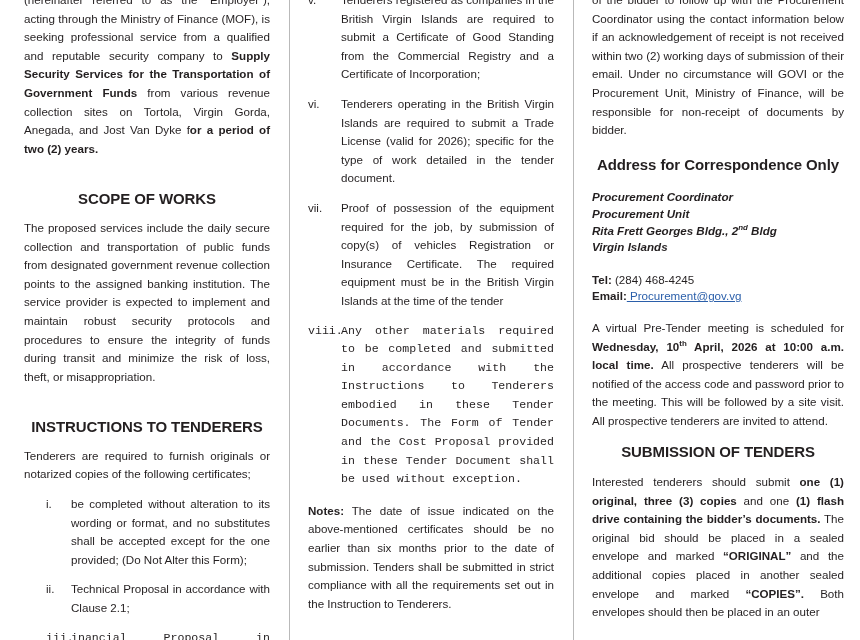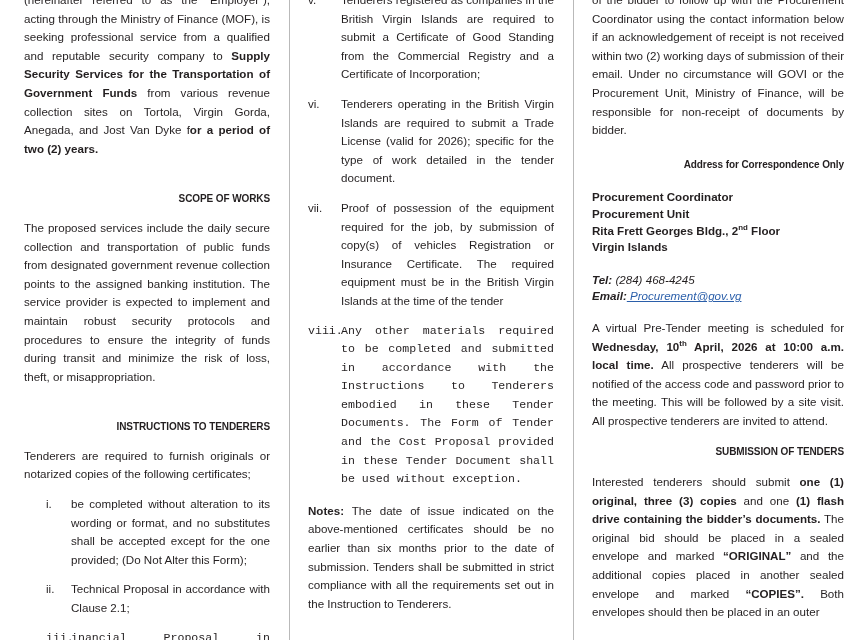--- a/index.html
+++ b/index.html
@@ -46,25 +46,25 @@
   .col.c1 { left: 24px;  width: 246px; }
   .col.c2 { left: 308px; width: 246px; }
   .col.c3 { left: 592px; width: 252px; }
 
   p {
     margin: 0 0 11px 0;
   }
   p.tight { margin-bottom: 0; }
 
   h3.heading {
-    font-size: 10px;
+    font-size: 15px;
     font-weight: bold;
     letter-spacing: -0.1px;
     margin: 32px 0 10px 0;
-    text-align: right;
+    text-align: center;
   }
   h3.heading.first { margin-top: 0; }
 
   b, strong { font-weight: bold; }
 
   
   ol.roman {
     margin: 0;
     padding: 0;
     list-style: none;
@@ -87,28 +87,28 @@
   ol.roman.indent > li { padding-left: 25px; }
   ol.roman.indent > li > .num { width: 18px; }
 
   
   .addr {
     text-align: left;
     line-height: 16.6px;
     font-weight: bold;
     margin: 0 0 11px 0;
   }
-  .addr .ln { display: block; white-space: nowrap; }
+  .addr .ln { display: block; white-space: nowrap; font-style: italic; }
 
   .contact {
     text-align: left;
     line-height: 16.6px;
     margin: 0 0 11px 0;
   }
-  .contact .ln { display: block; font-style: italic; }
+  .contact .ln { display: block; }
   .contact .lbl { font-weight: bold; }
   .link { color: #2b5faa; }
 
   sup {
     font-size: 0.68em;
     vertical-align: super;
     line-height: 0;
   }
   .sp { margin-bottom: 16px; }
 </style>
@@ -157,21 +157,21 @@
 
   <div class="col c3">
 
     <p class="sp">of the bidder to follow up with the Procurement Coordinator using the contact information below if an acknowledgement of receipt is not received within two (2) working days of submission of their email. Under no circumstance will GOVI or the Procurement Unit, Ministry of Finance, will be responsible for non-receipt of documents by bidder.</p>
 
     <h3 class="heading first" style="margin-top:5px;margin-bottom:15px"><b>Address for Correspondence Only</b></h3>
 
     <div class="addr">
       <span class="ln">Procurement Coordinator</span>
       <span class="ln">Procurement Unit</span>
-      <span class="ln"><span>Rita Frett Georges Bldg., 2</span><sup>nd</sup><span> Floor</span></span>
+      <span class="ln"><span>Rita Frett Georges Bldg., 2</span><sup>nd</sup><span> Bldg</span></span>
       <span class="ln">Virgin Islands</span>
     </div>
 
     <div class="contact" style="margin-top:16px">
       <span class="ln"><span class="lbl">Tel:</span><span> (284) 468-4245</span></span>
       <span class="ln"><span class="lbl">Email:</span><a class="link" href="#"> Procurement@gov.vg</a></span>
     </div>
 
     <p style="margin-top:14px"><span>A virtual Pre-Tender meeting is scheduled for </span><b><span>Wednesday, 10</span><sup>th</sup><span> April, 2026 at 10:00 a.m. local time.</span></b><span> All prospective tenderers will be notified of the access code and password prior to the meeting. This will be followed by a site visit.  All prospective tenderers are invited to attend.</span></p>
 

